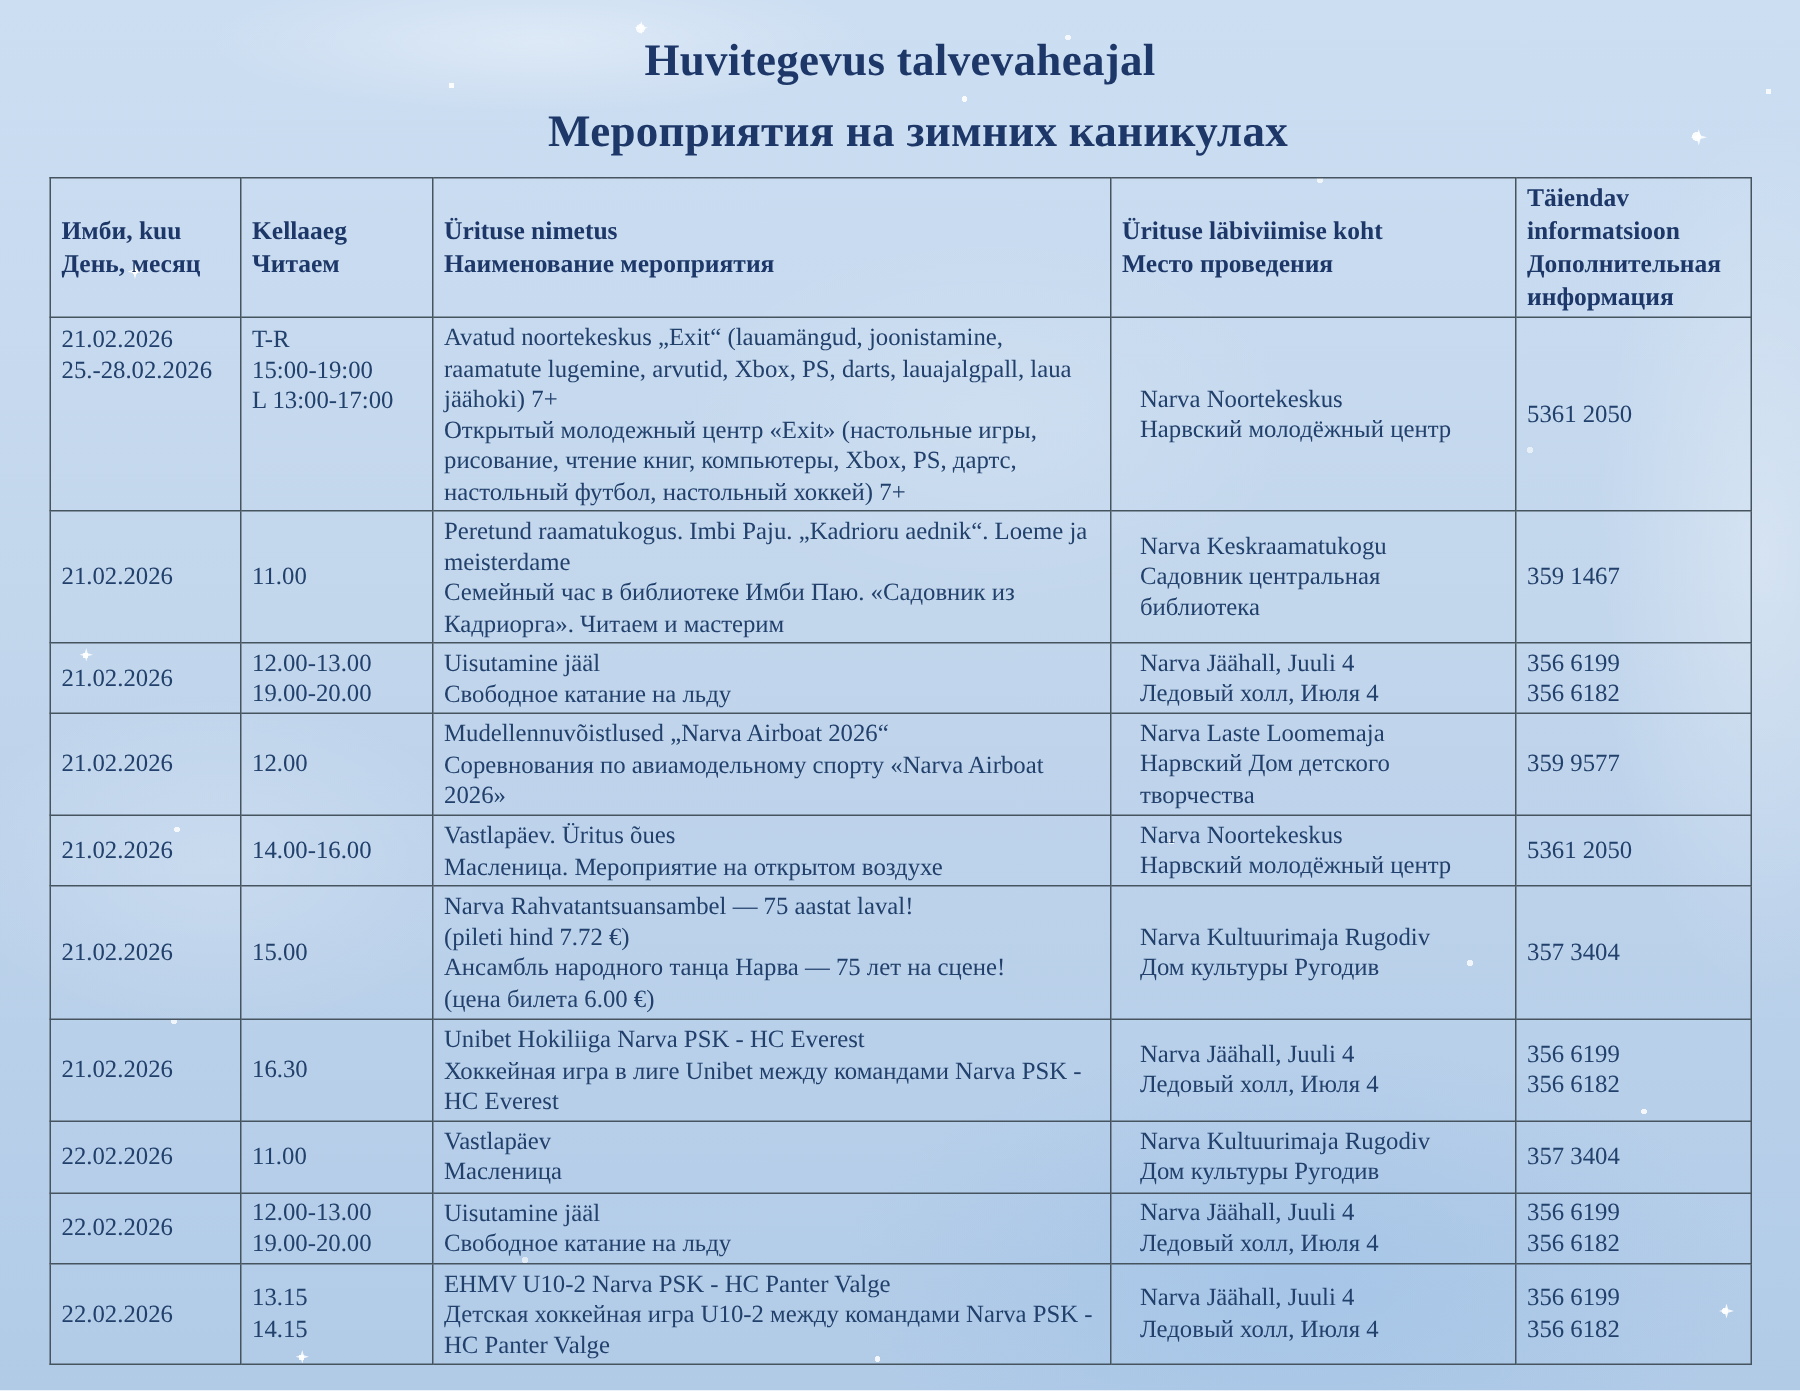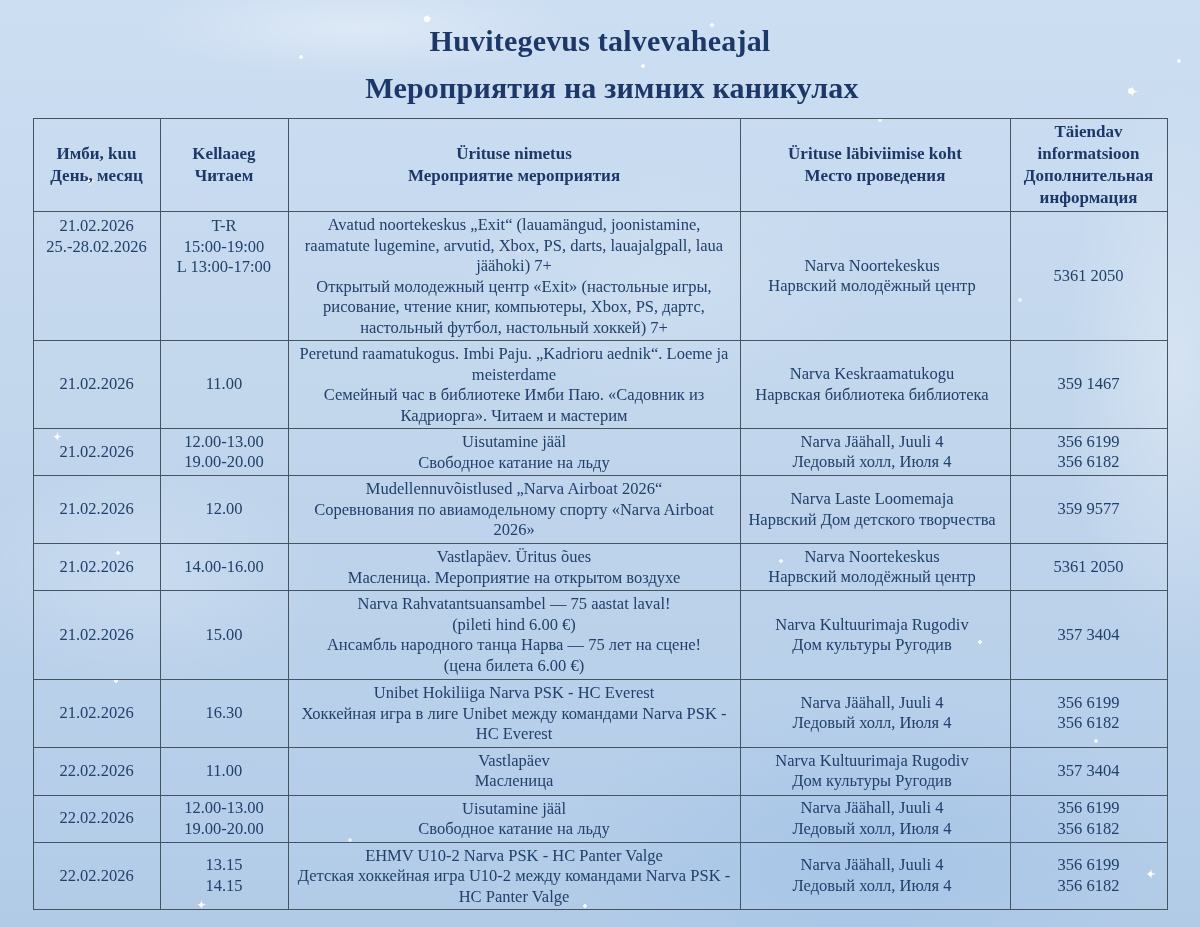--- a/index.html
+++ b/index.html
@@ -63,27 +63,27 @@
   }
   col.c-date{width:127px;}
   col.c-time{width:128px;}
   col.c-name{width:452px;}
   col.c-venue{width:270px;}
   col.c-info{width:157px;}
   th,td{
     border:1px solid #46545f;
     padding:2px 8px 2px 7px;
     vertical-align:middle;
-    text-align:center;
+    text-align:left;
     overflow:hidden;
   }
   thead tr{height:87px;}
   th{font-weight:bold;font-size:17px;line-height:22px;color:#1d3868;}
   td.col-name{vertical-align:top;padding-top:3px;margin-left:25px;}
-  td.col-venue{padding-left:1px;}
+  td.col-venue{padding-left:19px;}
   td.va-top{vertical-align:top;padding-top:4px;}
   #rows tr:nth-child(1){height:129px;}
   #rows tr:nth-child(2){height:82px;}
   #rows tr:nth-child(3){height:46px;}
   #rows tr:nth-child(4){height:68px;}
   #rows tr:nth-child(5){height:46px;}
   #rows tr:nth-child(6){height:89px;}
   #rows tr:nth-child(7){height:66px;}
   #rows tr:nth-child(8){height:48px;}
   #rows tr:nth-child(9){height:47px;}
@@ -118,21 +118,21 @@
         <th>
           <span class="line">Имби, kuu</span>
           <span class="line">День, месяц</span>
         </th>
         <th>
           <span class="line">Kellaaeg</span>
           <span class="line">Читаем</span>
         </th>
         <th>
           <span class="line">Ürituse nimetus</span>
-          <span class="line">Мероприятие мероприятия</span>
+          <span class="line">Наименование мероприятия</span>
         </th>
         <th>
           <span class="line">Ürituse läbiviimise koht</span>
           <span class="line">Место проведения</span>
         </th>
         <th>
           <span class="line">Täiendav informatsioon</span>
           <span class="line">Дополнительная информация</span>
         </th>
       </tr>
@@ -166,21 +166,21 @@
           </td>
     <td class="col-time">
             <div class="line">11.00</div>
           </td>
     <td class="col-name">
             <div class="line">Peretund raamatukogus. Imbi Paju. „Kadrioru aednik“. Loeme ja meisterdame</div>
             <div class="line">Семейный час в библиотеке Имби Паю. «Садовник из Кадриорга». Читаем и мастерим</div>
           </td>
     <td class="col-venue">
             <div class="line">Narva Keskraamatukogu</div>
-            <div class="line">Нарвская библиотека библиотека</div>
+            <div class="line">Садовник центральная библиотека</div>
           </td>
     <td class="col-info">
             <div class="line">359 1467</div>
           </td>
   </tr>
         <tr>
     <td class="col-date">
             <div class="line">21.02.2026</div>
           </td>
     <td class="col-time">
@@ -240,21 +240,21 @@
   </tr>
         <tr>
     <td class="col-date">
             <div class="line">21.02.2026</div>
           </td>
     <td class="col-time">
             <div class="line">15.00</div>
           </td>
     <td class="col-name">
             <div class="line">Narva Rahvatantsuansambel — 75 aastat laval!</div>
-            <div class="line">(pileti hind 6.00 €)</div>
+            <div class="line">(pileti hind 7.72 €)</div>
             <div class="line">Ансамбль народного танца Нарва — 75 лет на сцене!</div>
             <div class="line">(цена билета 6.00 €)</div>
           </td>
     <td class="col-venue">
             <div class="line">Narva Kultuurimaja Rugodiv</div>
             <div class="line">Дом культуры Ругодив</div>
           </td>
     <td class="col-info">
             <div class="line">357 3404</div>
           </td>

